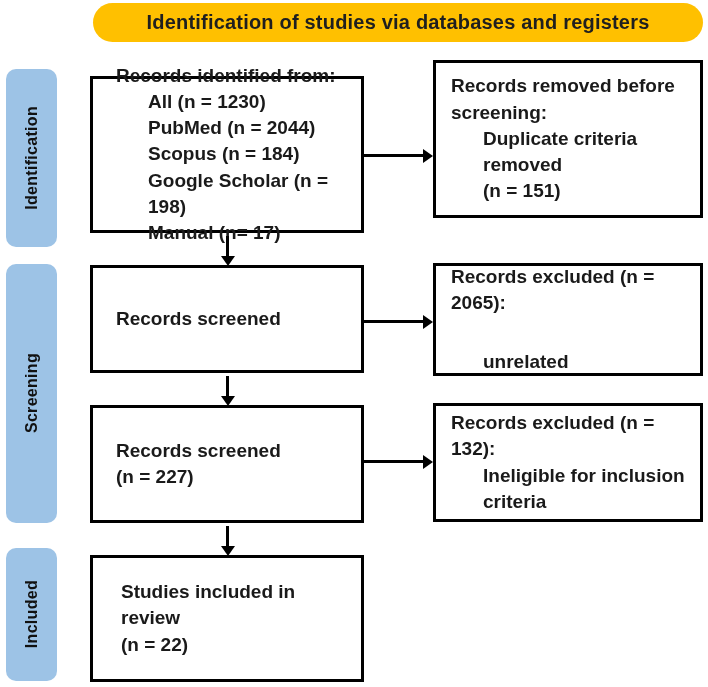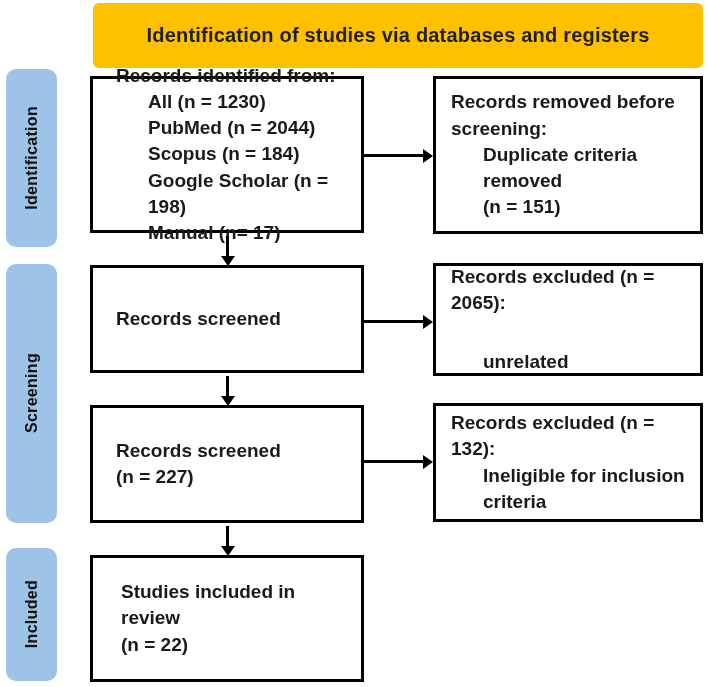--- a/index.html
+++ b/index.html
@@ -16,23 +16,23 @@
   .canvas {
     position: relative;
     width: 708px;
     height: 687px;
     background: #ffffff;
     overflow: hidden;
   }
   .banner {
     position: absolute;
     left: 93px; top: 3px;
-    width: 610px; height: 65px;
+    width: 610px; height: 39px;
     background: var(--banner-bg);
-    border-radius: 6px;
+    border-radius: 23px;
     display: flex; align-items: center; justify-content: center;
   }
   .banner-title {
     font-size: 20px;
     font-weight: bold;
     color: #1f1f1f;
     letter-spacing: 0.2px;
   }
   .stage {
     position: absolute;
@@ -65,21 +65,21 @@
     font-size: 19px;
     font-weight: bold;
     color: var(--text-color);
     line-height: 1.38;
   }
   .node .indent { padding-left: 32px; }
   .node-left  { left: 90px;  width: 274px; padding-left: 23px; padding-right: 8px; }
   .node-right { left: 433px; width: 270px; padding-left: 15px; padding-right: 6px; }
 
   .node-records-identified { top: 76px;  height: 157px; }
-  .node-records-removed    { top: 76px;  height: 158px; }
+  .node-records-removed    { top: 60px;  height: 158px; }
   .node-screened-1         { top: 265px; height: 108px; }
   .node-excluded-1         { top: 263px; height: 113px; gap: 32px; }
   .node-screened-2         { top: 405px; height: 118px; }
   .node-excluded-2         { top: 403px; height: 119px; }
   .node-included           { top: 555px; height: 127px; padding-left: 28px; }
 
   .arrow-v {
     position: absolute;
     width: 3px;
     background: var(--line-color);

